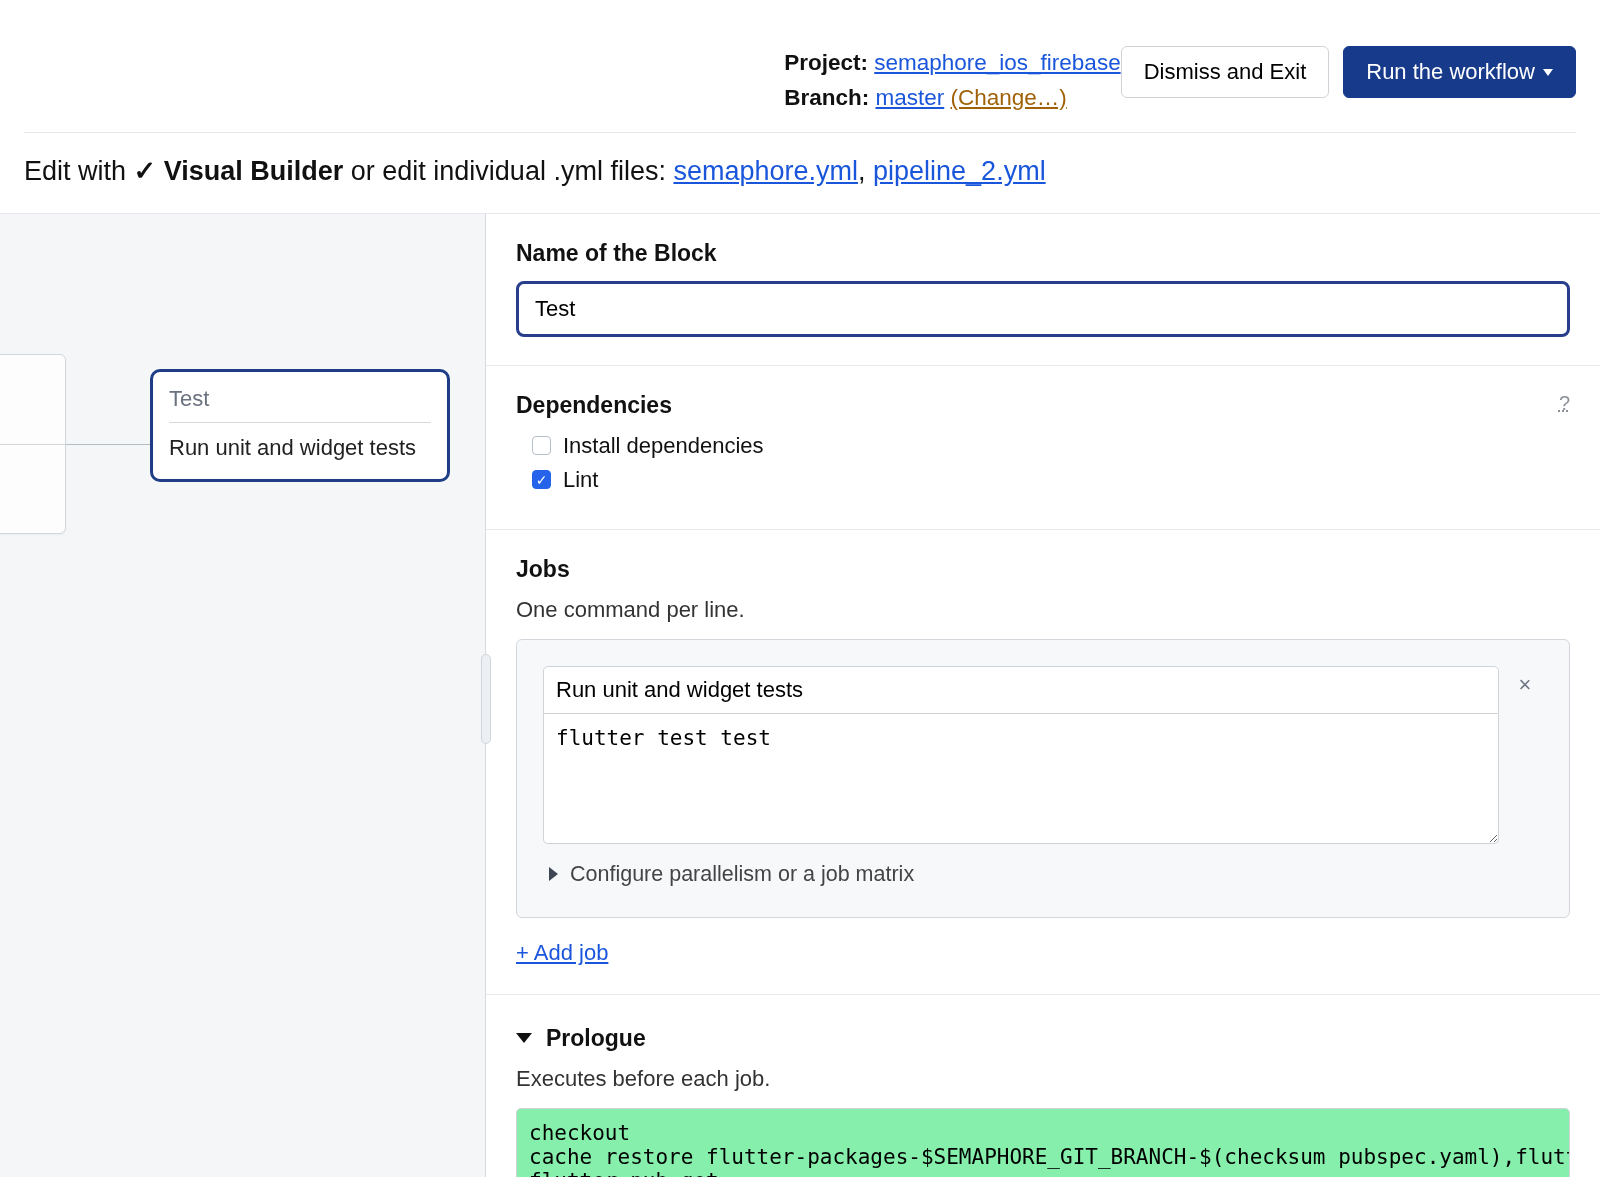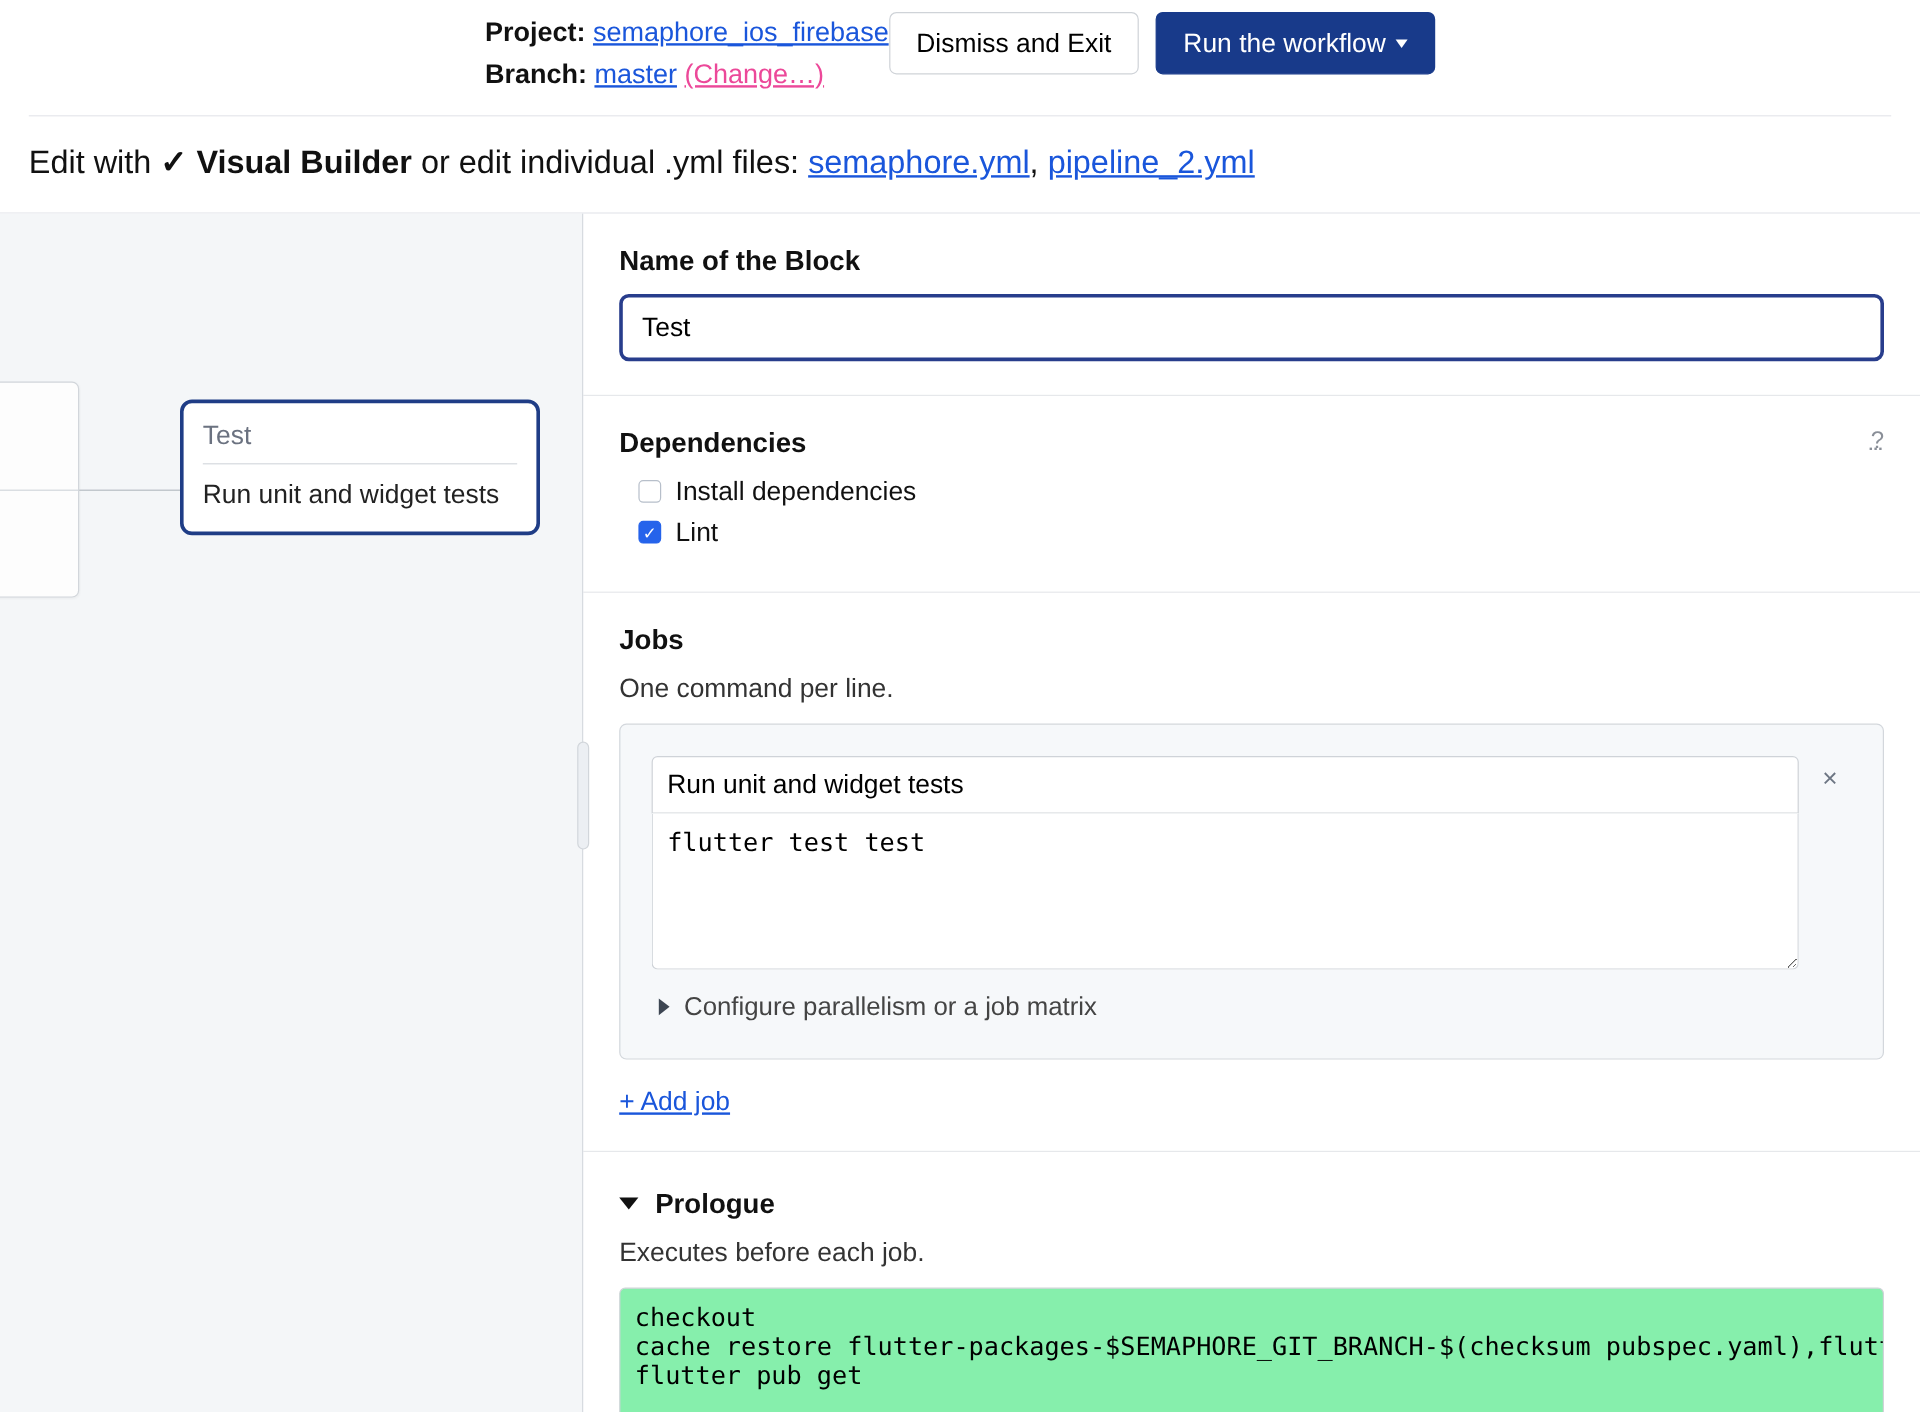--- a/index.html
+++ b/index.html
@@ -1,22 +1,22 @@
 <!DOCTYPE html>
 <html><head>
 <meta charset="utf-8">
 <style>
   * { box-sizing: border-box; }
   html, body { margin: 0; padding: 0; font-family: -apple-system, BlinkMacSystemFont, "Segoe UI", Helvetica, Arial, sans-serif; color: #111; background: #fff; }
   body { width: 1600px; }
 
   a.link { color: #1a56db; text-decoration: underline; cursor: pointer; }
-  .muted-link { color: #ec4899; text-decoration: underline; cursor: pointer; }
-
-  .topbar { padding: 10px 24px 16px 24px; display: flex; justify-content: center; align-items: flex-start; }
+  .muted-link { color: #a16207; text-decoration: underline; cursor: pointer; }
+
+  .topbar { padding: 10px 24px 16px 24px; display: flex; justify-content: flex-end; align-items: flex-start; margin-top: 36px; }
   .proj-meta { font-size: 22.5px; line-height: 1.55; }
   .proj-meta b { font-weight: 700; }
   .actions { display: flex; gap: 14px; border-radius: 13px; }
   .btn { font-size: 22px; padding: 12px 22px; border-radius: 6px; cursor: pointer; border: 1.5px solid #cfd3d8; background: #fff; }
   .btn-primary { background: #183a8a; color: #fff; border-color: #183a8a; display: flex; align-items: center; gap: 8px; }
   .caret-down { display: inline-block; width: 0; height: 0; border-left: 5px solid transparent; border-right: 5px solid transparent; border-top: 7px solid #fff; }
 
   .divider { border-top: 1px solid #e5e7eb; margin: 0 24px; }
 
   .editrow { padding: 22px 24px 26px 24px; font-size: 27px; }

